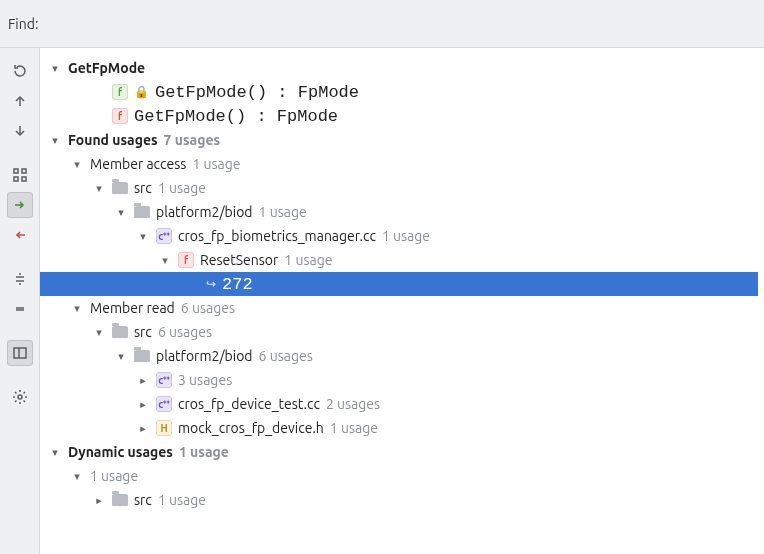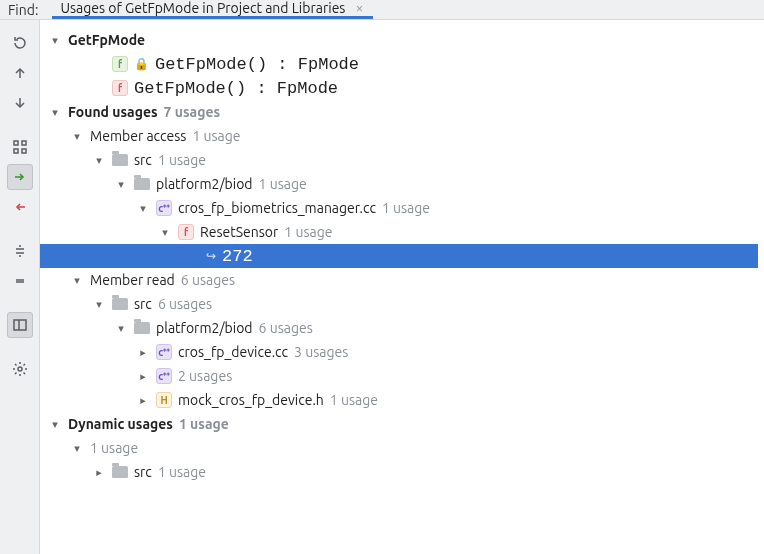--- a/index.html
+++ b/index.html
@@ -8,26 +8,27 @@
     font-size: 14px;
     background: #fff;
     color: #222;
     width: 764px;
     height: 554px;
     overflow: hidden;
     display: flex;
     flex-direction: column;
   }
   .topbar {
-    height: 20px;
+    height: 48px;
     background: #eef0f2;
     border-bottom: 1px solid #d6d8da;
     display: flex;
     align-items: center;
     padding-left: 8px;
+    justify-content: space-between;
   }
   .topbar .find-label {
     color: #333;
     margin-right: 14px;
   }
   .topbar .tab {
     display: flex;
     align-items: center;
     height: 100%;
     padding: 0 10px 0 8px;
@@ -106,24 +107,20 @@
   }
   .arrow-go { color:#58ab4d; font-size:12px;}
   .sel .arrow-go{ color:#d6e4fa;}
   svg.sicon{width:16px;height:16px;stroke:#5a5e64;stroke-width:1.5;fill:none;}
 </style>
 </head>
 <body>
 
 <div class="topbar">
   <span class="find-label">Find:</span>
-  <div class="tab">
-    <span>Usages of GetFpMode in Project and Libraries</span>
-    <span class="tab-close">×</span>
-  </div>
 </div>
 
 <div class="bodyrow">
   <div class="sidebar">
     <div class="side-btn">
         <svg class="sicon" viewBox="0 0 16 16">
           <path d="M3 8a5 5 0 1 0 2-4"></path>
           <path d="M3 2v3h3"></path>
         </svg>
       </div>
@@ -260,26 +257,26 @@
     </div>
     <div class="row" style="padding-left:74px">
       <span class="twisty">▾</span>
       <span class="icon-folder"></span>
       <span>platform2/biod</span>
       <span class="gray">6 usages</span>
     </div>
     <div class="row" style="padding-left:96px">
       <span class="twisty">▸</span>
       <span class="icon-box icon-cpp">c⁺⁺</span>
-      <span>cros_fp_device.cc</span>
       <span class="gray">3 usages</span>
     </div>
     <div class="row" style="padding-left:96px">
       <span class="twisty">▸</span>
       <span class="icon-box icon-cpp">c⁺⁺</span>
+      <span>cros_fp_device_test.cc</span>
       <span class="gray">2 usages</span>
     </div>
     <div class="row" style="padding-left:96px">
       <span class="twisty">▸</span>
       <span class="icon-box icon-h">H</span>
       <span>mock_cros_fp_device.h</span>
       <span class="gray">1 usage</span>
     </div>
 
     <div class="row" style="padding-left:8px">

